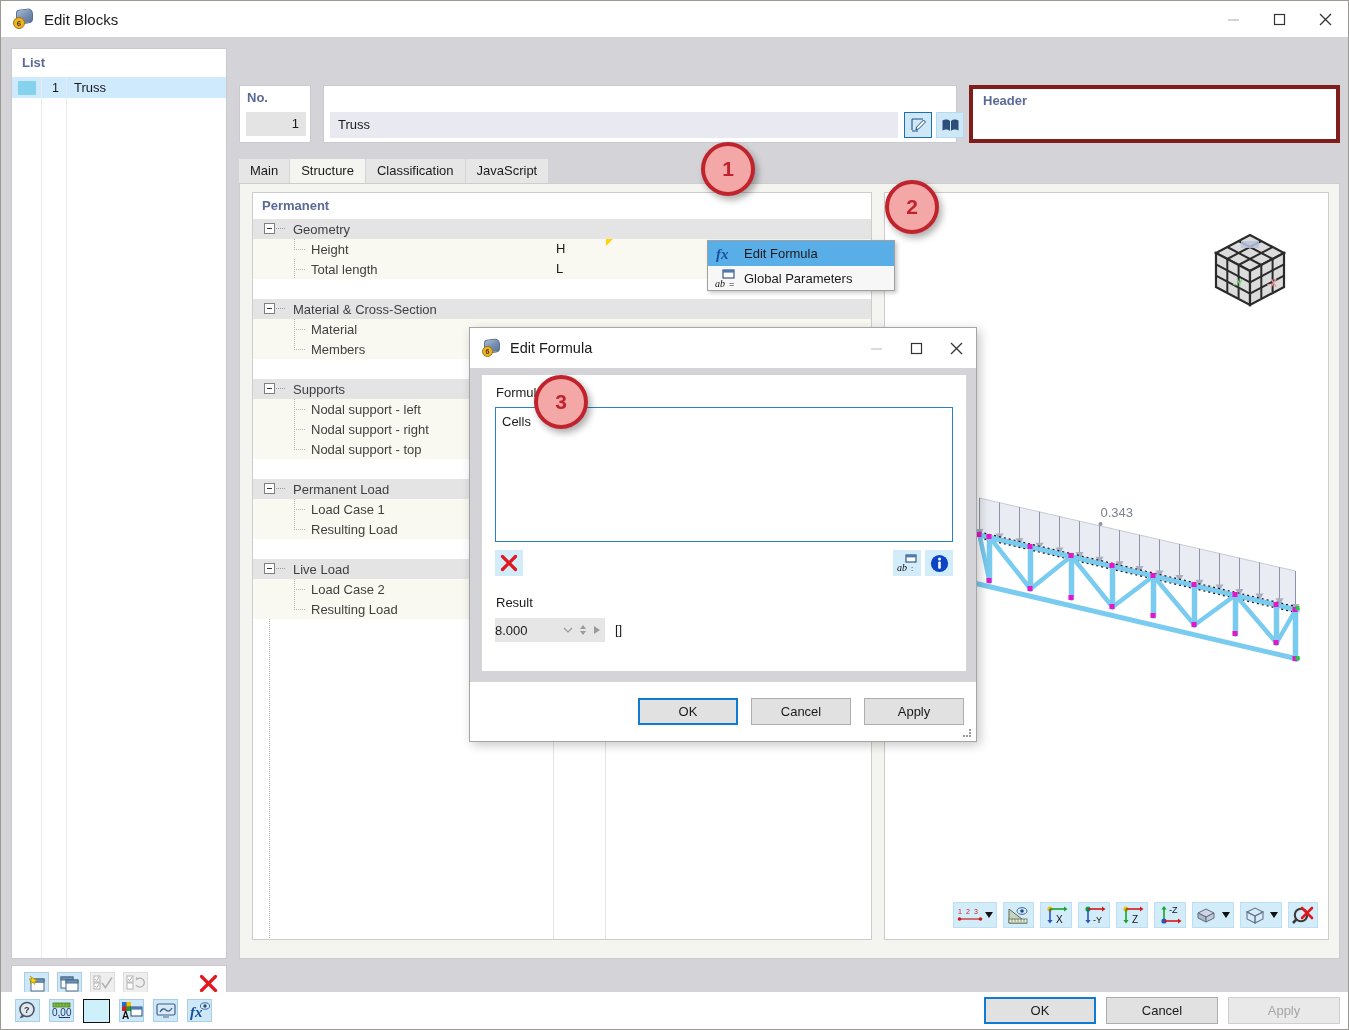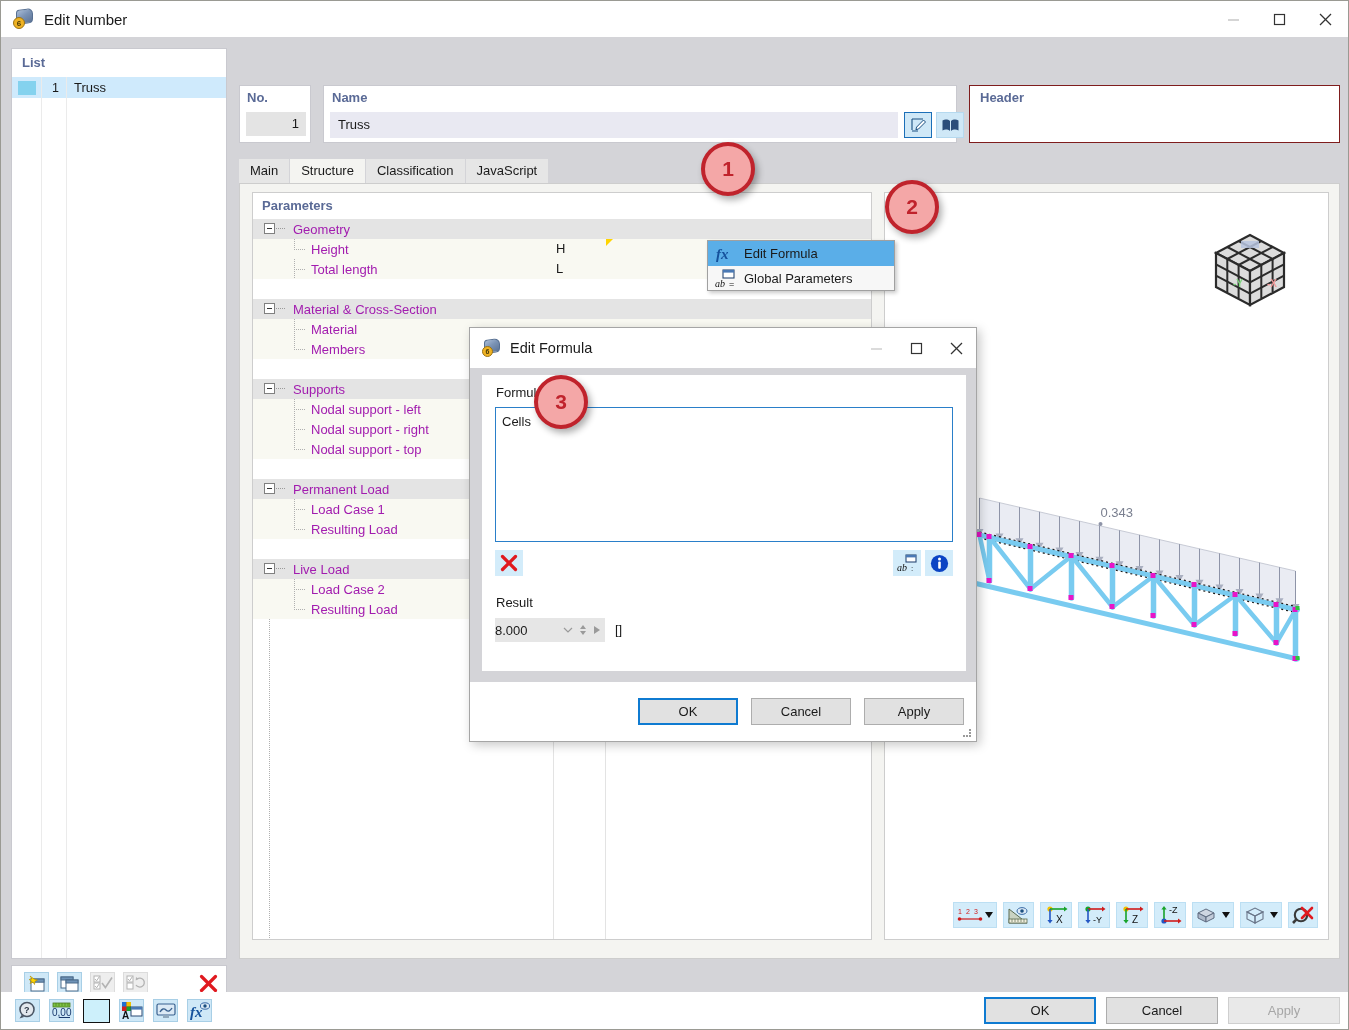--- a/index.html
+++ b/index.html
@@ -112,21 +112,21 @@
   }
   .name-btn {
     position:absolute; top:26px; width:28px; height:26px;
     display:flex; align-items:center; justify-content:center;
   }
   .name-btn.b1 { left:580px; background:#cfe8f7; border:1px solid #1b6fb8; }
   .name-btn.b2 { left:612px; background:#cfe8f7; border:1px solid #b5d9ef; }
 
   .header-box {
     position:absolute; left:968px; top:48px; width:371px; height:58px;
-    background:#ffffff; border:1px solid #7f1d1d;
+    background:#ffffff; border:4px solid #7f1d1d;
   }
   .header-box .cap { font-weight:bold; color:#5a6a96; padding:4px 0 2px 10px; font-size:13px;}
 
   
   .tabs {
     position:absolute; left:238px; top:122px; width:1101px; height:24px;
     display:flex; align-items:flex-end;
   }
   .tab {
     height:24px; padding:0 11px; line-height:24px; font-size:13px;
@@ -171,21 +171,21 @@
   .child-tree { width:58px; height:20px; position:relative; flex:none; }
   .child-tree .vd {
     position:absolute; left:41px; top:0; bottom:0; width:1px;
     background: repeating-linear-gradient(to bottom,#b0b0b0 0,#b0b0b0 1px,transparent 1px,transparent 2px);
   }
   .child-tree .vd.half { bottom:10px; }
   .child-tree .hd {
     position:absolute; left:41px; top:10px; width:11px; height:1px;
     background: repeating-linear-gradient(to right,#b0b0b0 0,#b0b0b0 1px,transparent 1px,transparent 2px);
   }
-  .p-label { font-size:13px; color:#a21caf; flex:1; }
+  .p-label { font-size:13px; color:#404040; flex:1; }
   .p-label.grp { font-size:13px; }
   .p-sym {
     position:absolute; left:300px; top:0; width:52px; height:20px;
     font-size:13px; line-height:20px; padding-left:3px;
   }
   .p-val {
     position:absolute; left:352px; top:0; width:158px; height:20px;
     font-size:13px; line-height:20px; text-align:right; padding-right:8px;
   }
   .col-sep {
@@ -322,21 +322,21 @@
 </head>
 <body>
 
 <div class="app">
 
   <div class="titlebar">
     <div class="tb-icon">
       <div class="cube"></div>
         <div class="badge6">6</div>
     </div>
-    <div class="tb-title">Edit Number</div>
+    <div class="tb-title">Edit Blocks</div>
     <div class="win-btns">
       <div class="win-btn dim">
         <svg width="13" height="13">
             <line x1="1" y1="7" x2="12" y2="7" stroke="currentColor" stroke-width="1.2"></line>
           </svg>
       </div>
       <div class="win-btn">
         <svg width="13" height="13">
             <rect x="1.5" y="1.5" width="10" height="10" fill="none" stroke="currentColor" stroke-width="1.2"></rect>
           </svg>
@@ -408,21 +408,20 @@
         </svg>
       </div>
     </div>
 
     <div class="no-box">
       <div class="cap">No.</div>
       <div class="no-field">1</div>
     </div>
 
     <div class="name-box">
-      <div class="cap">Name</div>
       <div class="name-field">Truss</div>
       <div class="name-btn b1">
         <svg width="17" height="15" viewBox="0 0 17 15">
           <path d="M2 1 h11 M2 1 v11 M2 13 h6" stroke="#1b4f80" fill="none" stroke-width="1.1"></path>
           <path d="M13.5 2 l2 2 l-7 7 l-2.6 .7 l.7 -2.6 z" fill="#fff" stroke="#1b4f80" stroke-width="1"></path>
         </svg>
       </div>
       <div class="name-btn b2">
         <svg width="19" height="15" viewBox="0 0 19 15">
           <path d="M1.5 2.5 C4 1, 7 1.4, 9 3 L9 13 C7 11.4, 4 11, 1.5 12.5 Z" fill="#2c4e7a"></path>
@@ -438,21 +437,21 @@
     <div class="tabs">
       <div class="tab">Main</div>
       <div class="tab active">Structure</div>
       <div class="tab">Classification</div>
       <div class="tab">JavaScript</div>
     </div>
 
     <div class="content-card">
 
       <div class="params-panel">
-        <div class="params-cap">Parameters</div>
+        <div class="params-cap">Permanent</div>
         <div class="ptable">
           <div class="col-sep" style="left:300px;"></div>
           <div class="col-sep" style="left:352px;"></div>
           <div class="vdots" style="top:0;bottom:0;"></div>
 
           <div class="prow grouphdr">
             <div class="p-tree">
                 <div class="expander"></div>
                 <div class="dotted-h"></div>
               </div>

